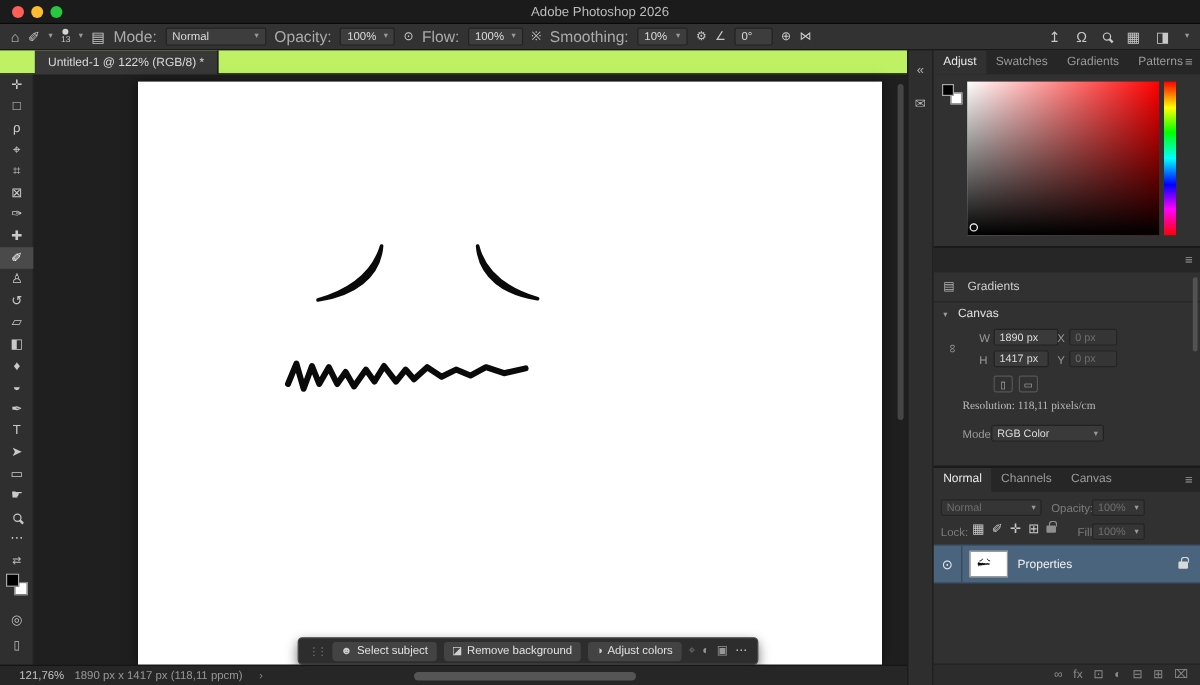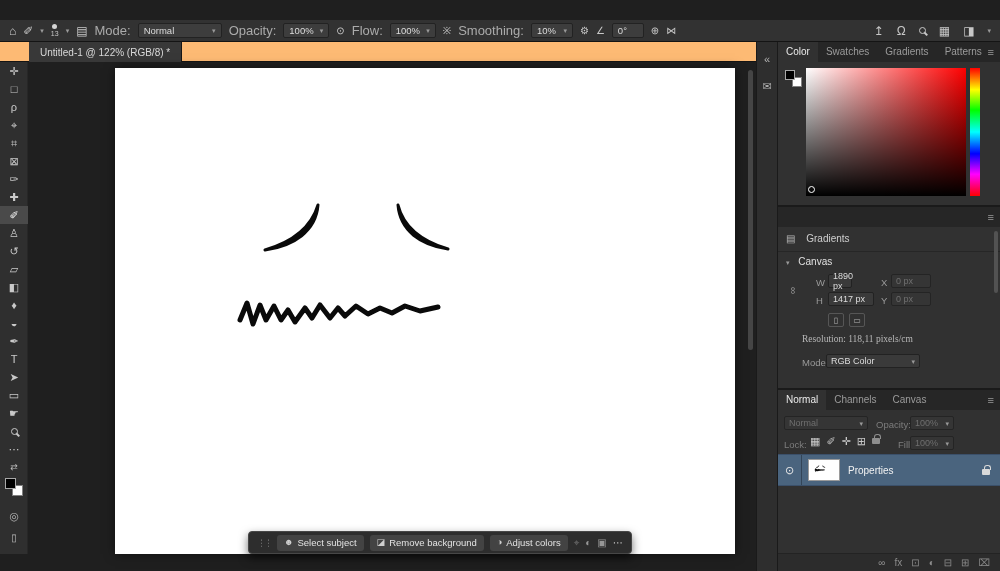--- a/index.html
+++ b/index.html
@@ -20,21 +20,21 @@
   .ob-label { color:#ababab; font-size:13px; white-space:nowrap; }
   .ob-select { height:15px; background:#3d3d3d; border:1px solid #222; border-radius:2px; display:flex;
                align-items:center; gap:5px; padding:0 5px; color:#dcdcdc; font-size:9.5px; white-space:nowrap; }
   .chev { font-size:7px; color:#9a9a9a; line-height:1; }
   .brush-size { display:flex; flex-direction:column; align-items:center; line-height:1; gap:1px; }
   .bs-dot { width:5px; height:5px; border-radius:50%; background:#d5d5d5; }
   .bs-num { font-size:7px; color:#c9c9c9; }
   .ob-right { margin-left:auto; display:flex; align-items:center; gap:13px; }
 
   
-  .tabbar { position:absolute; left:0; top:42px; width:756px; height:20px; background:#fdba74; border-bottom:1px solid #141414; }
+  .tabbar { position:absolute; left:0; top:42px; width:756px; height:20px; background:#bef264; border-bottom:1px solid #141414; }
   .doc-tab { position:absolute; left:29px; top:0; height:20px; background:#383838; border-right:1px solid #161616;
              display:flex; align-items:center; padding:0 11px; font-size:10px; color:#d9d9d9; }
 
   
   .toolbar { position:absolute; left:0; top:62px; width:28px; height:492px; background:#2f2f2f; border-right:1px solid #272727; }
   .tool { width:28px; height:18px; display:flex; align-items:center; justify-content:center; color:#c9c9c9; font-size:11px; }
   .tool.active { background:#4a4a4a; color:#fff; }
   .tool .glyph { line-height:1; }
   .tb-swap { position:absolute; top:400px; left:0; width:28px; text-align:center; font-size:9px; color:#bdbdbd; }
   .swatches { position:absolute; top:416px; left:5px; width:18px; height:18px; }
@@ -126,20 +126,26 @@
   .l-bottom .tool { width:auto; height:auto; color:#8c8c8c; font-size:10px; }
 
   .mag { display:inline-block; width:7px; height:7px; border:1.5px solid #c8c8c8; border-radius:50%; position:relative; }
   .mag::after { content:""; position:absolute; width:4px; height:1.5px; background:#c8c8c8; right:-3.5px; bottom:-1.5px; transform:rotate(45deg); }
 </style>
 </head>
 <body>
 
 <div class="app">
 
+  <div class="titlebar">
+    <div class="dot r"></div>
+    <div class="dot y"></div>
+    <div class="dot g"></div>
+    <div class="tb-title">Adobe Photoshop 2026</div>
+  </div>
 
   <div class="optionsbar">
     <span class="ob-icon">⌂</span>
     <span class="ob-icon">✐</span>
     <span class="chev">▾</span>
     <span class="brush-size">
       <span class="bs-dot"></span>
       <span class="bs-num">13</span>
     </span>
     <span class="chev">▾</span>
@@ -294,33 +300,39 @@
         <span class="ic">◑</span>
         <span>Adjust colors</span>
       </span>
       <span class="tk-ic dim">⌖</span>
       <span class="tk-ic">◐</span>
       <span class="tk-ic">▣</span>
       <span class="tk-ic" style="color:#cfcfcf">⋯</span>
     </div>
   </div>
 
+  <div class="statusbar">
+    <span class="zoom-level">121,76%</span>
+    <span class="doc-info">1890 px x 1417 px (118,11 ppcm)</span>
+    <span class="status-chev">›</span>
+    <div class="h-thumb"></div>
+  </div>
 
   <div class="dockstrip">
     <div class="dock-ic">«</div>
     <div class="dock-ic">✉</div>
   </div>
 
   <div class="panels">
 
     <section class="panel" id="colorPanel">
       <div class="tabstrip">
         <div style="display:flex">
 
-        <div class="ptab active"><span>Color</span></div>
+        <div class="ptab active"><span>Adjust</span></div>
             <div class="ptab"><span>Swatches</span></div>
             <div class="ptab"><span>Gradients</span></div>
             <div class="ptab"><span>Patterns</span></div>
           </div>
         <span class="panel-menu">≡</span>
       </div>
       <div class="fgswatch">
         <span class="sw-bg"></span>
         <span class="sw-fg"></span>
       </div>
@@ -338,21 +350,21 @@
         <span class="p-ic">▤</span>
         <span style="margin-left:8px">Gradients</span>
       </div>
       <div class="divider" style="top:44px"></div>
       <div class="prow" style="top:49px; left:8px; color:#e0e0e0">
         <span class="chev">▾</span>
         <span style="margin-left:6px">Canvas</span>
       </div>
       <span class="link-icon">∞</span>
       <span class="flabel" style="left:38px; top:70px">W</span>
-      <span class="finput" style="left:50px; top:67px; width:24px">
+      <span class="finput" style="left:50px; top:67px; width:54px">
           <span>1890 px</span>
         </span>
       <span class="flabel" style="left:103px; top:70px">X</span>
       <span class="finput off" style="left:113px; top:67px; width:40px">
           <span>0 px</span>
         </span>
       <span class="flabel" style="left:38px; top:88px">H</span>
       <span class="finput" style="left:50px; top:85px; width:46px">
           <span>1417 px</span>
         </span>

